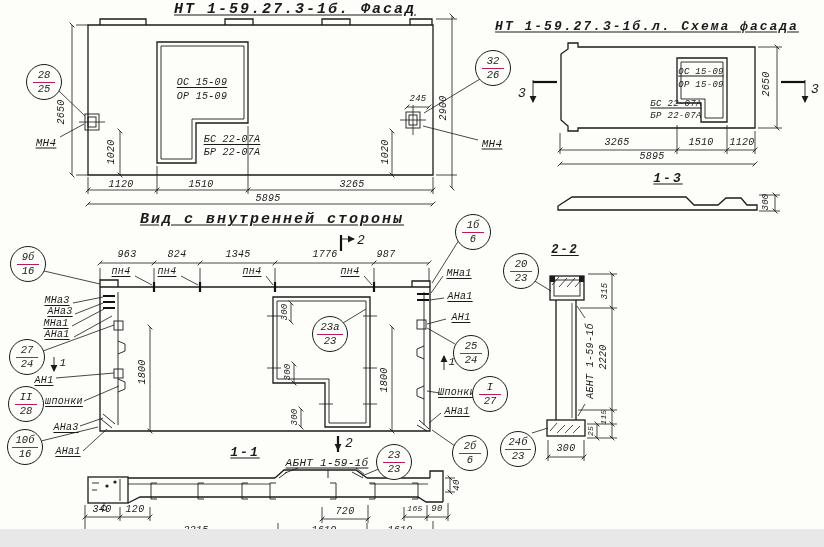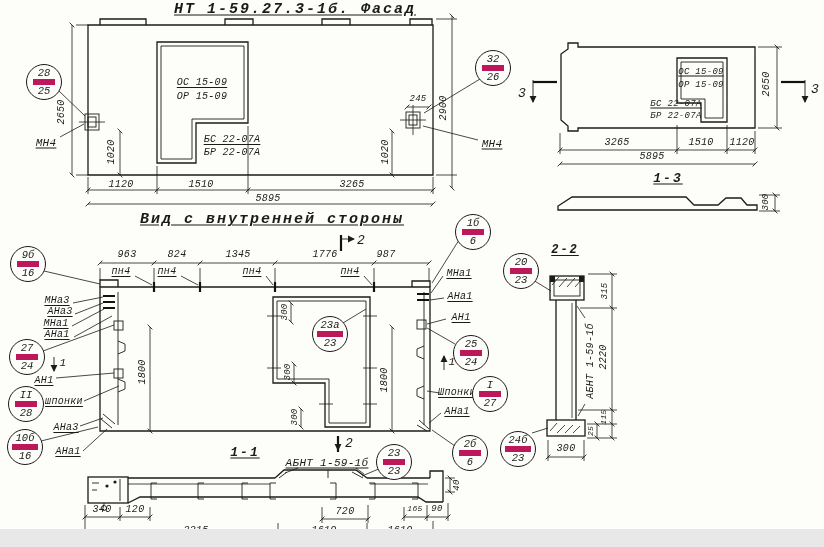--- a/index.html
+++ b/index.html
@@ -9,21 +9,21 @@
   .ann{position:absolute;transform:translate(-50%,-50%);font-style:italic;white-space:nowrap;
        font-size:10px;line-height:1;letter-spacing:.3px}
   .vr{transform:translate(-50%,-50%) rotate(-90deg)}
   .u{text-decoration:underline;text-underline-offset:2px}
   .s8{font-size:8px}.s9{font-size:9px}.s11{font-size:11px}.s12{font-size:12px}
   .s13{font-size:13px}.s15{font-size:15px}
   .ttl{font-weight:bold;letter-spacing:2px}
   .mk{position:absolute;width:34px;height:34px;border:1.3px solid #1b1b1b;border-radius:50%;
       transform:translate(-50%,-50%);display:flex;flex-direction:column;align-items:center;
       justify-content:center;font-size:10.5px;font-style:italic;background:#fdfdfa;line-height:1.15}
-  .mk .mt{border-bottom:6px solid #be185d;padding:0 4px;min-width:14px;text-align:center}
+  .mk .mt{border-bottom:1px solid #be185d;padding:0 4px;min-width:14px;text-align:center}
   .mk .mb{padding:0 4px;text-align:center}
   .o{fill:none;stroke:#1b1b1b;stroke-width:1.3}
   .i{fill:none;stroke:#1b1b1b;stroke-width:.9}
   .dm{fill:none;stroke:#1b1b1b;stroke-width:.8}
   .th{fill:none;stroke:#111;stroke-width:2.2}
   .f{fill:#1b1b1b;stroke:none}
 </style>
 </head>
 <body>
 
@@ -177,20 +177,21 @@
     <line class="dm" x1="612" y1="424" x2="612" y2="438" marker-end="url(#tk)"></line>
     <path class="dm" d="M588,274 H617 M580,308 H617 M578,410 H617 M587,424 H617 M587,438 H617"></path>
     <line class="dm" x1="597" y1="424" x2="597" y2="438" marker-start="url(#tk)" marker-end="url(#tk)"></line>
     <line class="dm" x1="548" y1="457" x2="584" y2="457" marker-start="url(#tk)" marker-end="url(#tk)"></line>
     <path class="dm" d="M548,440 V461 M584,440 V461"></path>
     <path class="dm" d="M585,318 L577,306 M585,404 L578,416 M533,280 L551,291 M532,433 L548,428"></path>
   </g>
 </svg>
 
 <span class="ann s15 ttl u" style="left:295px;top:9px">НТ 1-59.27.3-1б. Фасад</span>
+<span class="ann s13 ttl u" style="left:647px;top:26px">НТ 1-59.27.3-1б.л. Схема фасада</span>
 <span class="ann s15 ttl u" style="left:272px;top:219px">Вид с внутренней стороны</span>
 <span class="ann s13 ttl u" style="left:668px;top:178px">1-3</span>
 <span class="ann s13 ttl u" style="left:245px;top:452px">1-1</span>
 <span class="ann s12 ttl u" style="left:565px;top:250px">2-2</span>
 
 <span class="ann u" style="left:202px;top:83px">ОС 15-09</span>
 <span class="ann" style="left:202px;top:97px">ОР 15-09</span>
 <span class="ann u" style="left:232px;top:140px">БС 22-07А</span>
 <span class="ann" style="left:232px;top:153px">БР 22-07А</span>
 <span class="ann vr" style="left:62px;top:112px">2650</span>

